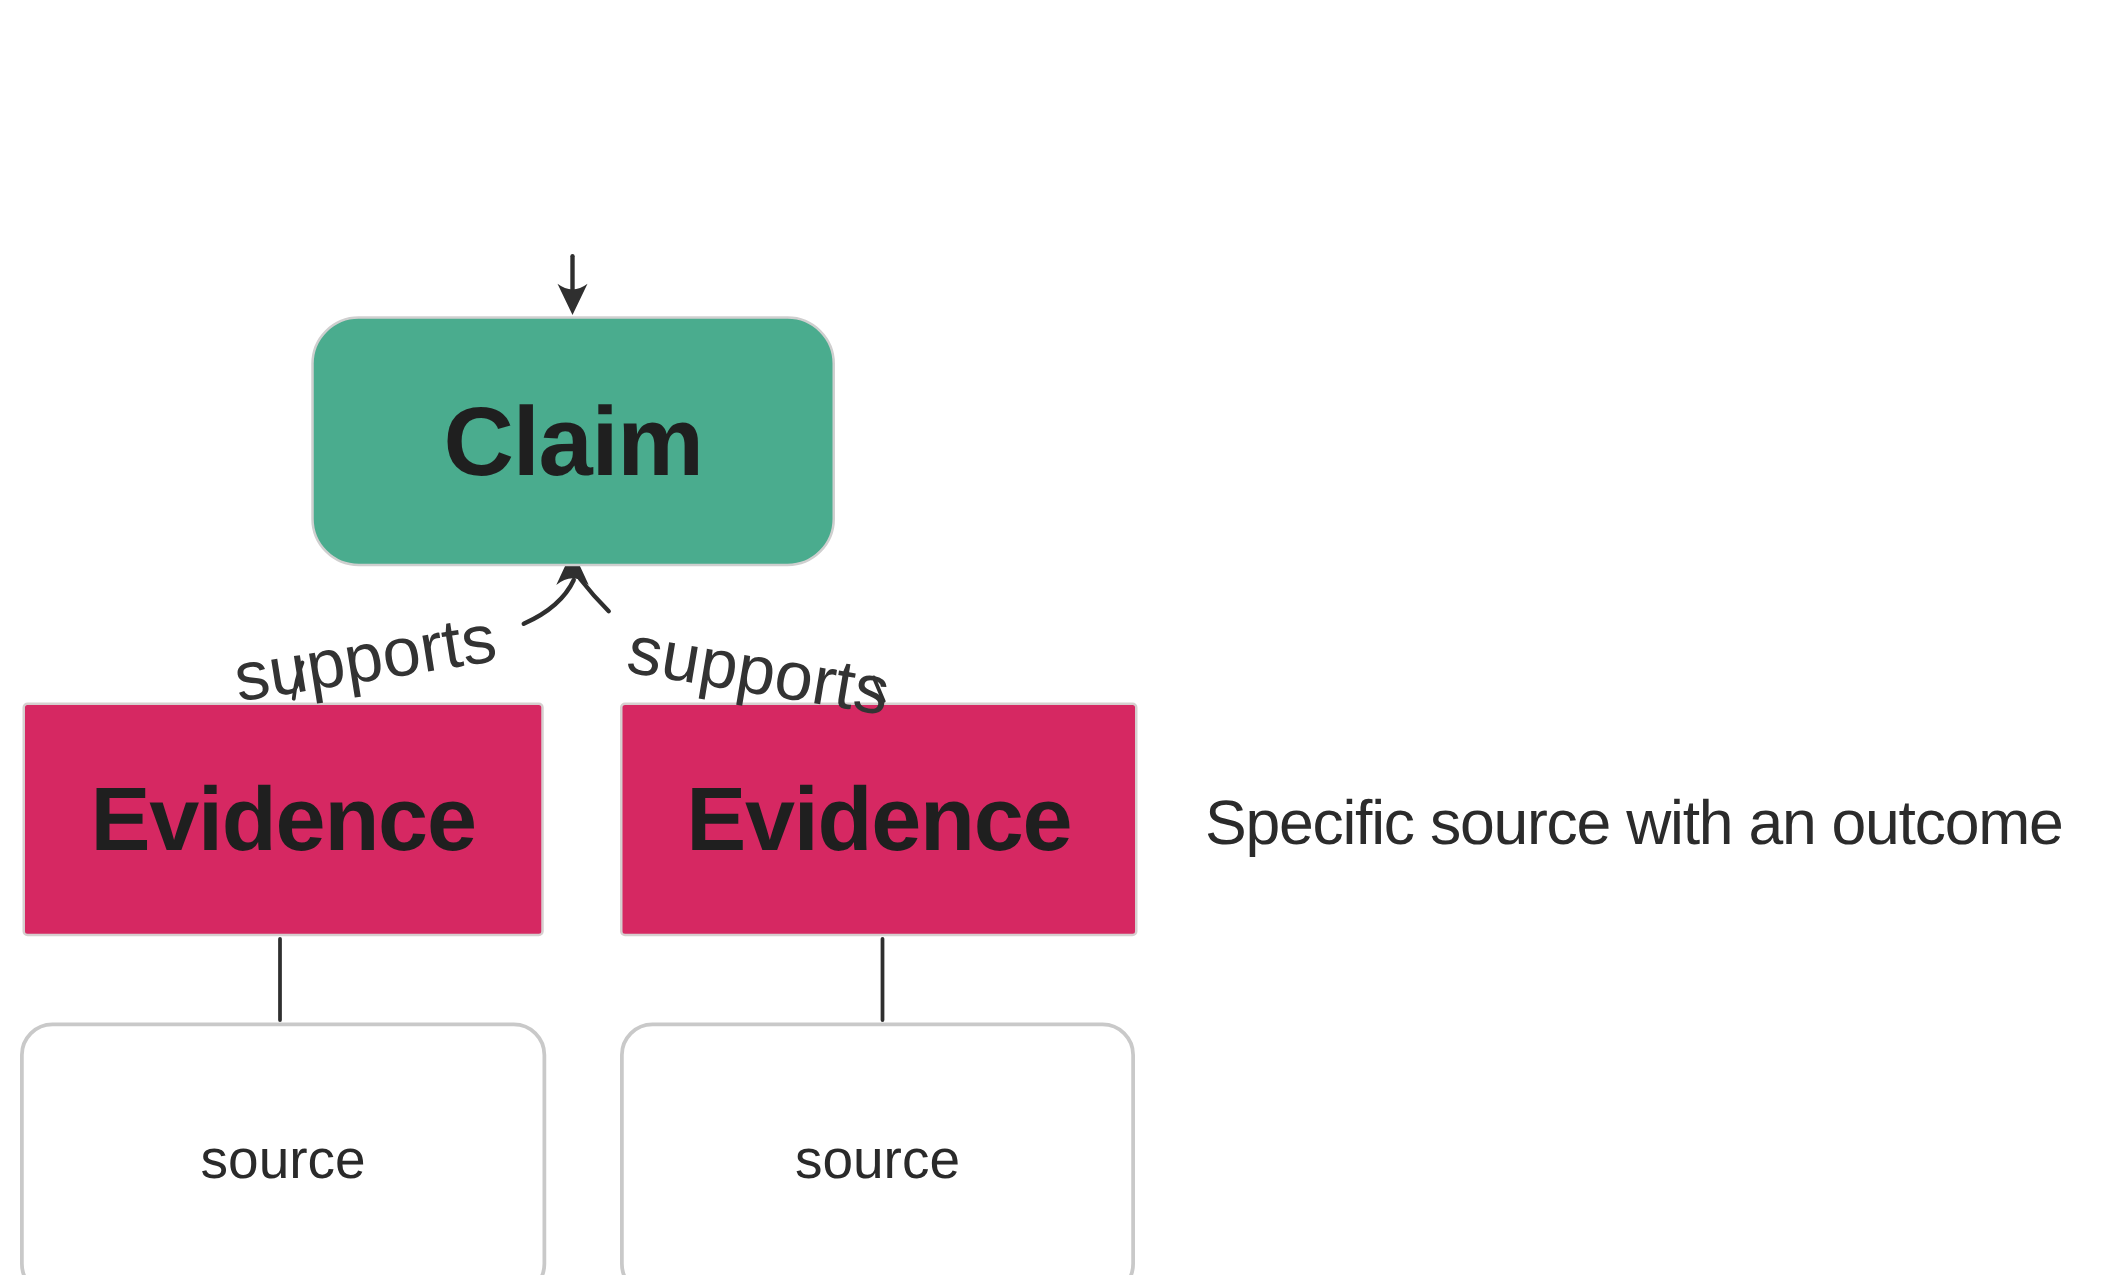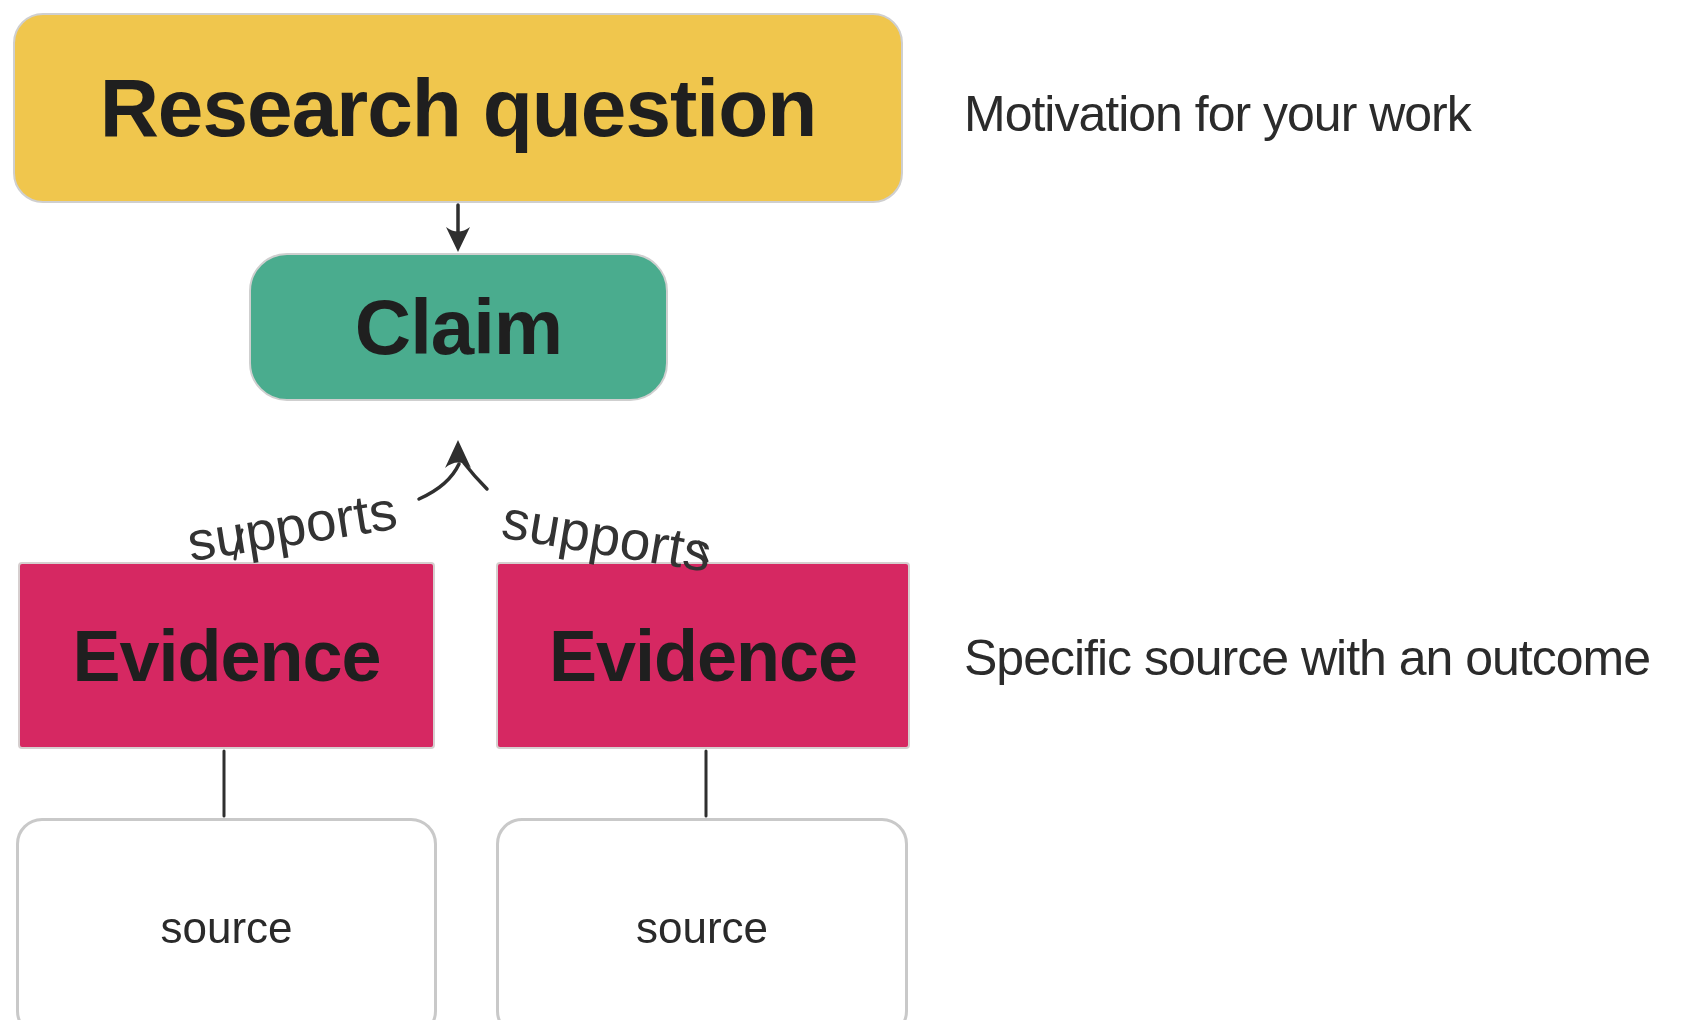--- a/index.html
+++ b/index.html
@@ -21,21 +21,21 @@
     text-align: center;
     white-space: nowrap;
   }
   .node.big { font-weight: 700; letter-spacing: -1px; }
   #rq {
     left: 13px; top: 13px; width: 890px; height: 190px;
     background: #F0C64D; border: 2px solid #CFCFCF; border-radius: 30px;
     font-size: 82px;
   }
   #claim {
-    left: 249px; top: 253px; width: 419px; height: 148px;
+    left: 249px; top: 253px; width: 419px; height: 200px;
     background: #4AAC8E; border: 2px solid #CFCFCF; border-radius: 38px;
     font-size: 78px;
   }
   #ev1, #ev2 {
     top: 562px; height: 187px;
     background: #D62862; border: 2px solid #D6CFCF; border-radius: 4px;
     font-size: 72px;
   }
   #ev1 { left: 18px;  width: 417px; }
   #ev2 { left: 496px; width: 414px; }
@@ -96,35 +96,33 @@
 
     <path d="M464 463 C471 472 478 480 487 489" stroke-width="3.5"></path>
 
     <path d="M242 530 C238 540 236 549 235 559" stroke-width="3"></path>
     <path d="M699 542 L707 561" stroke-width="3"></path>
 
     <path d="M224 751 L224 816" stroke-width="3"></path>
     <path d="M706 751 L706 816" stroke-width="3"></path>
   </svg>
 
-  <div class="node big" id="rq">Research question</div>
 
   <div class="node big" id="claim">Claim</div>
 
   <div class="node big" id="ev1">Evidence</div>
 
   <div class="node big" id="ev2">Evidence</div>
 
   <div class="node" id="src1">source</div>
 
   <div class="node" id="src2">source</div>
 
   <div class="edge-label" id="supports-left">supports</div>
 
   <div class="edge-label" id="supports-right">supports</div>
 
-  <div class="annotation" id="ann1">Motivation for your work</div>
 
 
   <div class="annotation" id="ann3">Specific source with an outcome</div>
 
 
 </div>
 
 </body></html>

